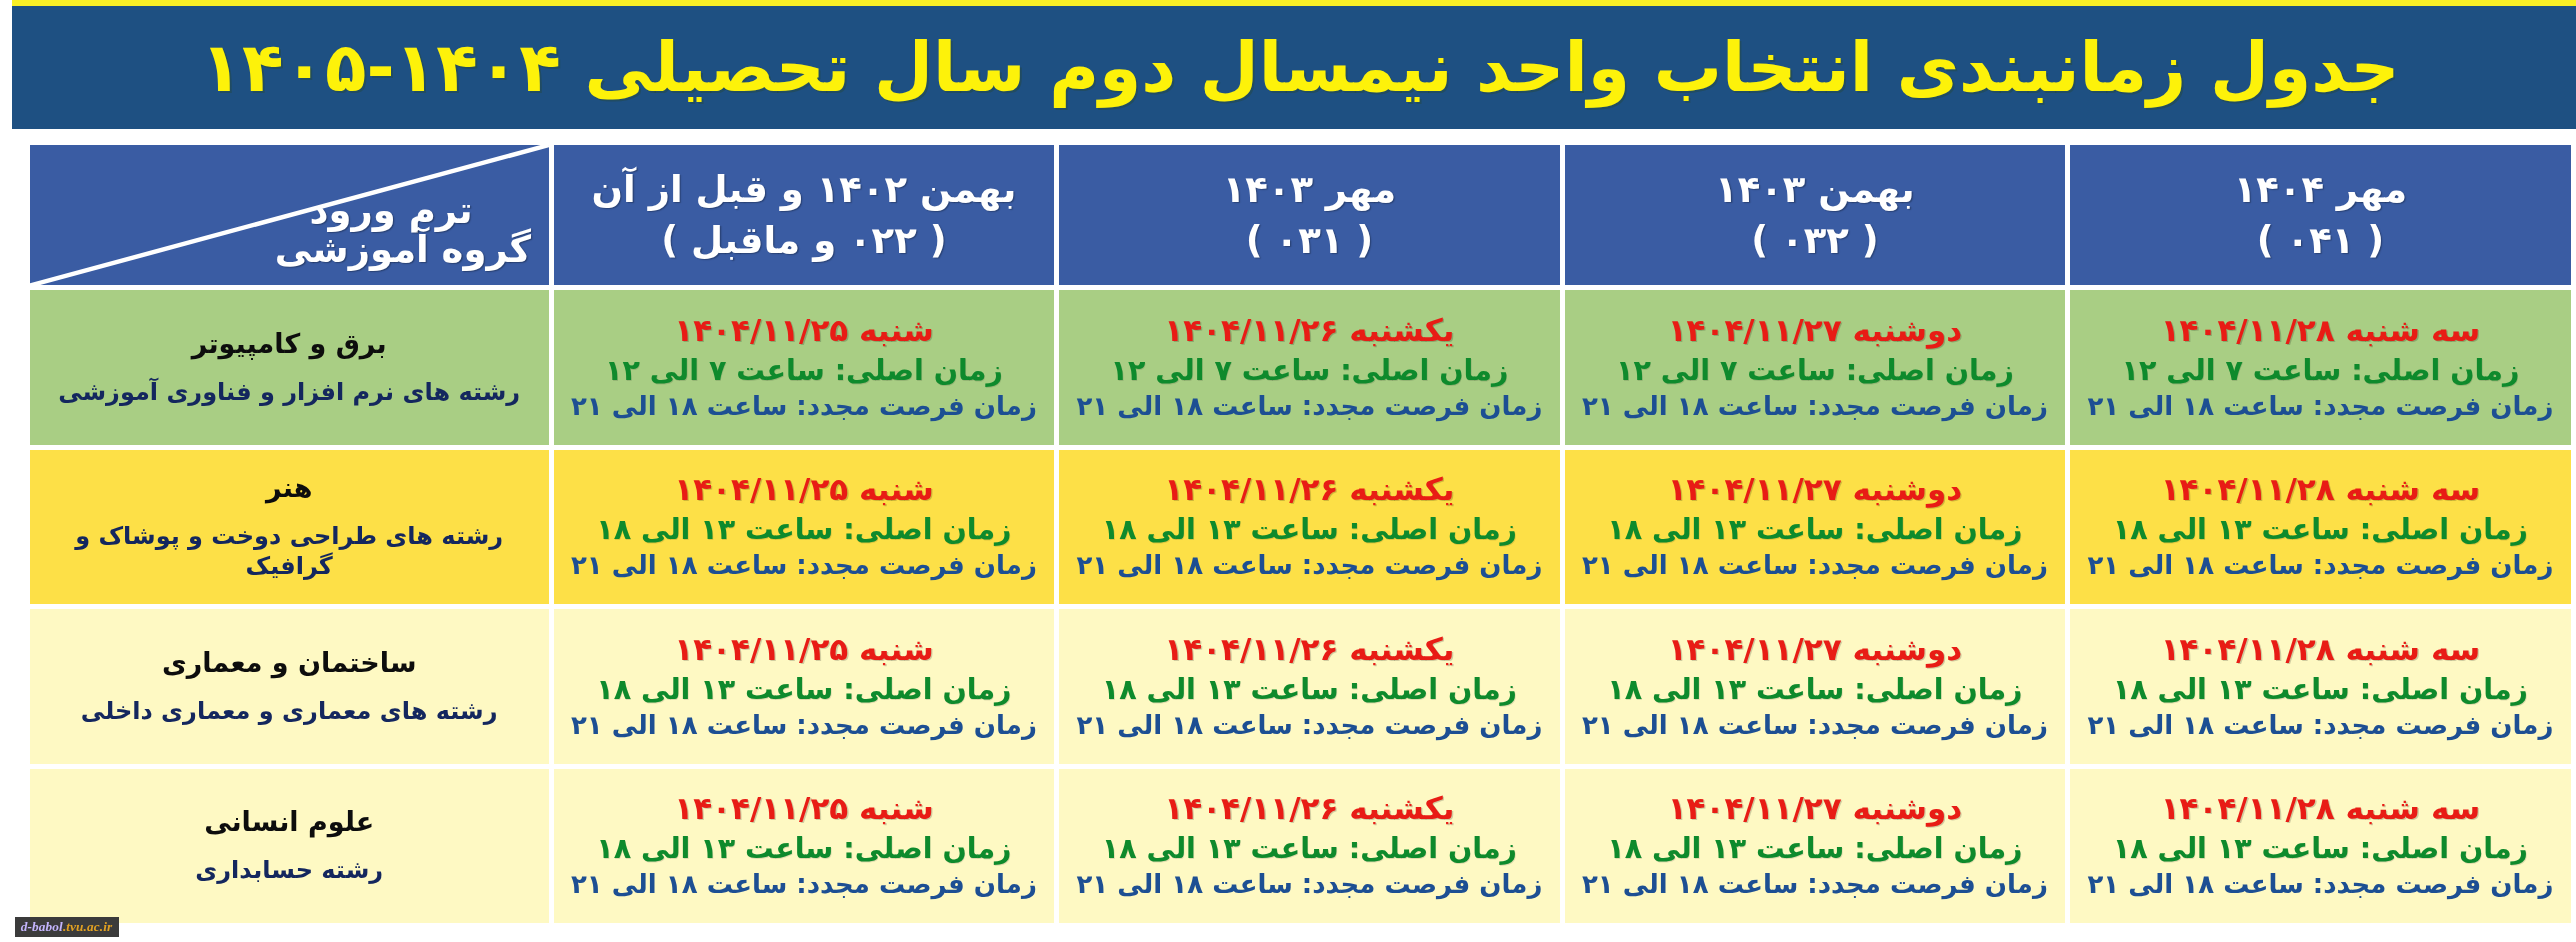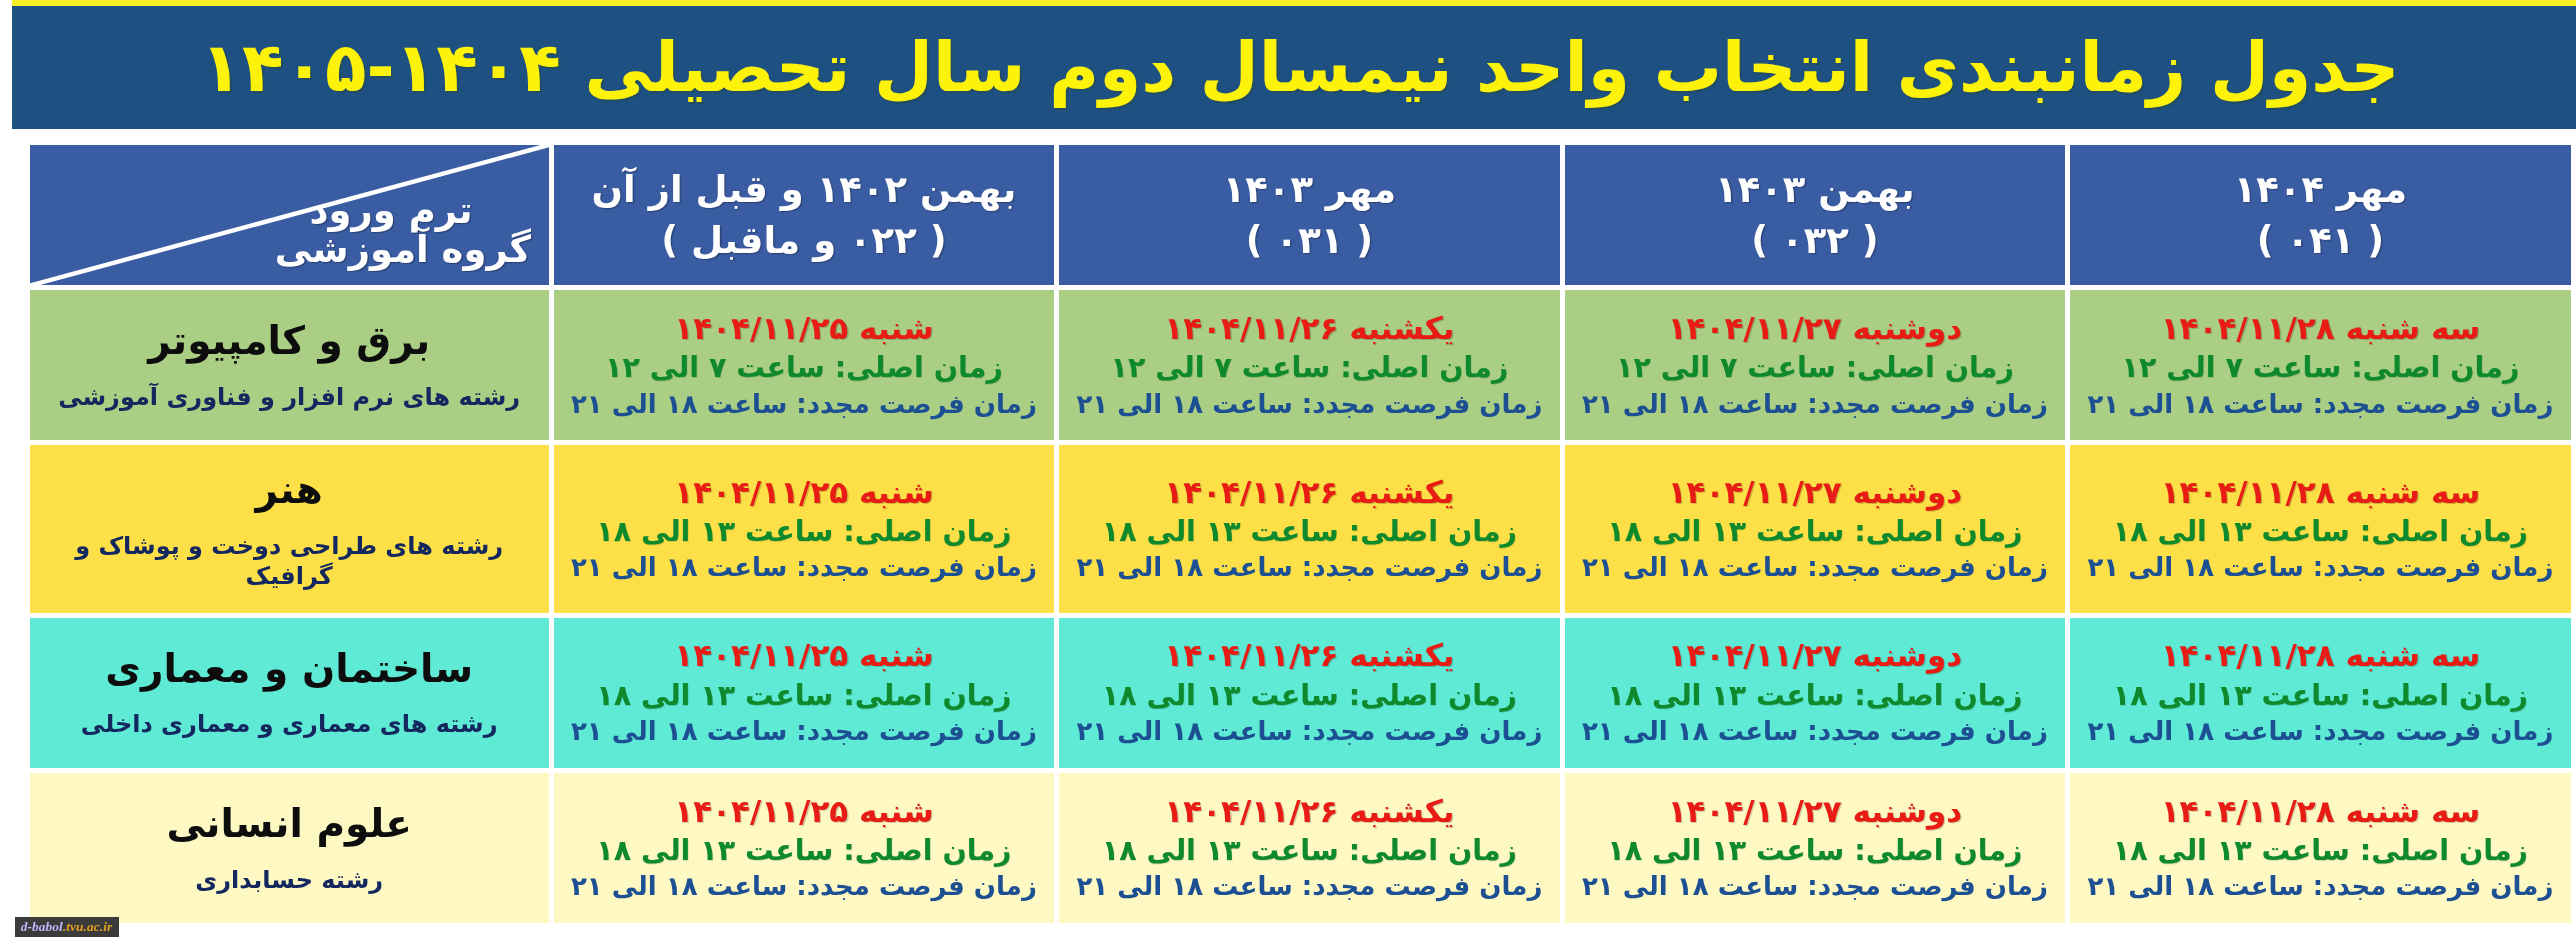--- a/index.html
+++ b/index.html
@@ -119,21 +119,21 @@
     color: #ffffff;
     text-shadow: 1.3px 1.3px 1.3px rgba(0,0,0,0.3);
   }
 
   
   td.group-cell {
     width: 519px;
   }
   .group-title {
     display: block;
-    font-size: 39px;
+    font-size: 27px;
     font-weight: bold;
     color: #0d0d0d;
     line-height: 1.2;
     margin-bottom: 16.5px;
   }
   .group-sub {
     display: block;
     font-size: 24px;
     font-weight: bold;
     color: #14275e;
@@ -169,21 +169,21 @@
     font-size: 26px;
     font-weight: bold;
     color: #1d4f93;
     line-height: 1.22;
     white-space: nowrap;
   }
 
   
   tr.row-0 td { background: #a9ce84; }
   tr.row-1 td { background: #fde047; }
-  tr.row-2 td { background: #5eead4; }
+  tr.row-2 td { background: #fef9c3; }
   tr.row-3 td { background: #fef9c3; }
 
   
   .watermark {
     position: absolute;
     left: 2.5px; bottom: 5px;
     background: #3b3b3b;
     padding: 1.9px 6.3px 2.5px 6.3px;
     font-size: 13.3px;
     font-weight: bold;

